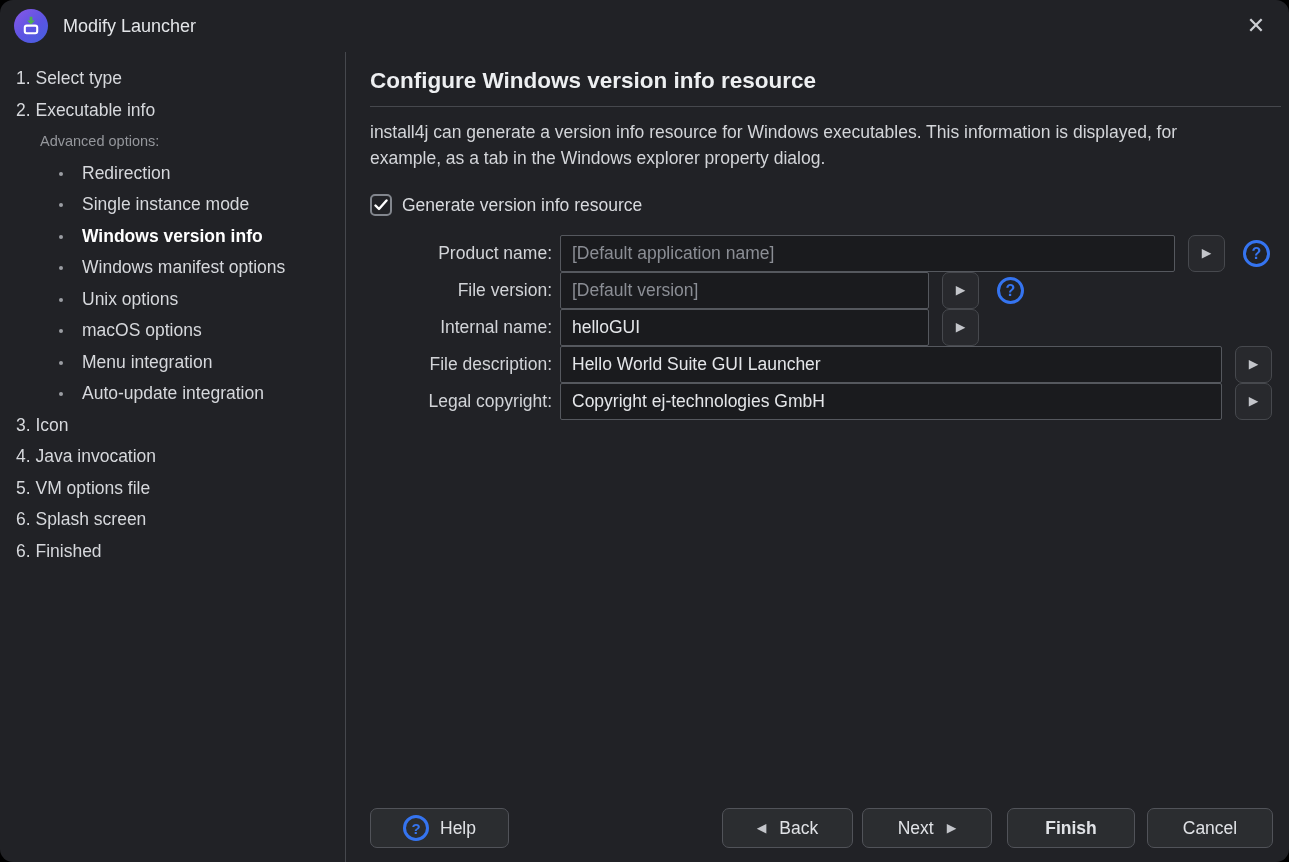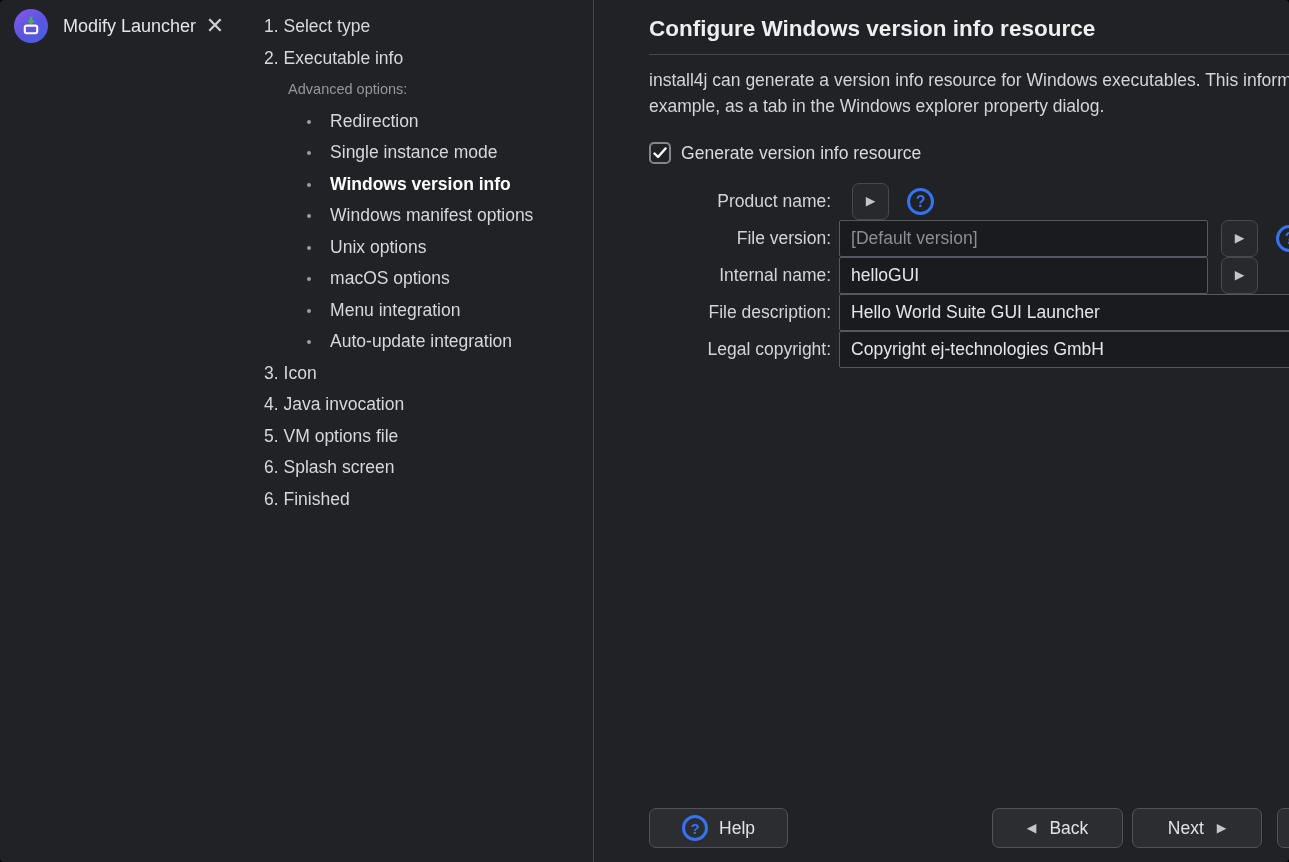--- a/index.html
+++ b/index.html
@@ -2,42 +2,42 @@
 <html><head>
 <meta charset="utf-8">
 <style>
   * { margin:0; padding:0; box-sizing:border-box; }
   html,body { background:#000; }
   body { font-family:"Liberation Sans","DejaVu Sans",sans-serif; }
 
   .window {
     width:1289px; height:862px;
     background:#212226;
-    border-radius:4px;
+    border-radius:13px;
     overflow:hidden;
-    display:flex; flex-direction:row;
+    display:flex; flex-direction:column;
     color:#dcdee2;
   }
 
   
   .titlebar { height:52px; flex:0 0 auto; display:flex; align-items:center; padding:0 14px 0 14px; }
   .app-icon {
     width:34px; height:34px; border-radius:50%;
     background:linear-gradient(140deg,#8257e6 8%,#5b54e2 55%,#4760df 95%);
     display:flex; align-items:center; justify-content:center; flex:0 0 auto;
   }
   .titlebar-title { margin-left:15px; font-size:18px; color:#e3e5e8; }
   .close-btn {
     margin-left:auto; width:38px; height:38px; border:none; background:transparent;
     display:flex; align-items:center; justify-content:center;
     color:#cdcfd4; font-size:22px; cursor:pointer; border-radius:6px; font-family:inherit;
   }
 
   
-  .body-row { flex:1; display:flex; min-height:0;gap:31px; }
+  .body-row { flex:1; display:flex; min-height:0; }
 
   .sidebar {
     width:346px; flex:0 0 auto;
     border-right:1px solid #46484d;
     padding:11px 6px 0 16px;
     font-size:17.5px;
     overflow:hidden;
   }
   .side-item { line-height:31.5px; color:#d6d8dc; white-space:nowrap; cursor:pointer; }
   .side-sub-label { padding-left:24px; font-size:14.5px; color:#95979c; line-height:31.5px; }
@@ -162,20 +162,21 @@
             <polyline points="1.5,6.5 5,10 12.5,1.5" fill="none" stroke="#ffffff" stroke-width="2.4" stroke-linecap="round" stroke-linejoin="round"></polyline>
           </svg>
         </div>
         <div class="checkbox-label">Generate version info resource</div>
       </div>
 
       <div class="form">
 
         <div class="form-row">
           <div class="form-label">Product name:</div>
+          <input class="text-input default-value w-product" type="text" value="[Default application name]" style="">
           <button class="var-btn">
               <span class="tri">▶</span>
             </button>
           <div class="help-icon">?</div>
         </div>
 
         <div class="form-row">
           <div class="form-label">File version:</div>
           <input class="text-input default-value w-version" type="text" value="[Default version]" style="">
           <button class="var-btn">

